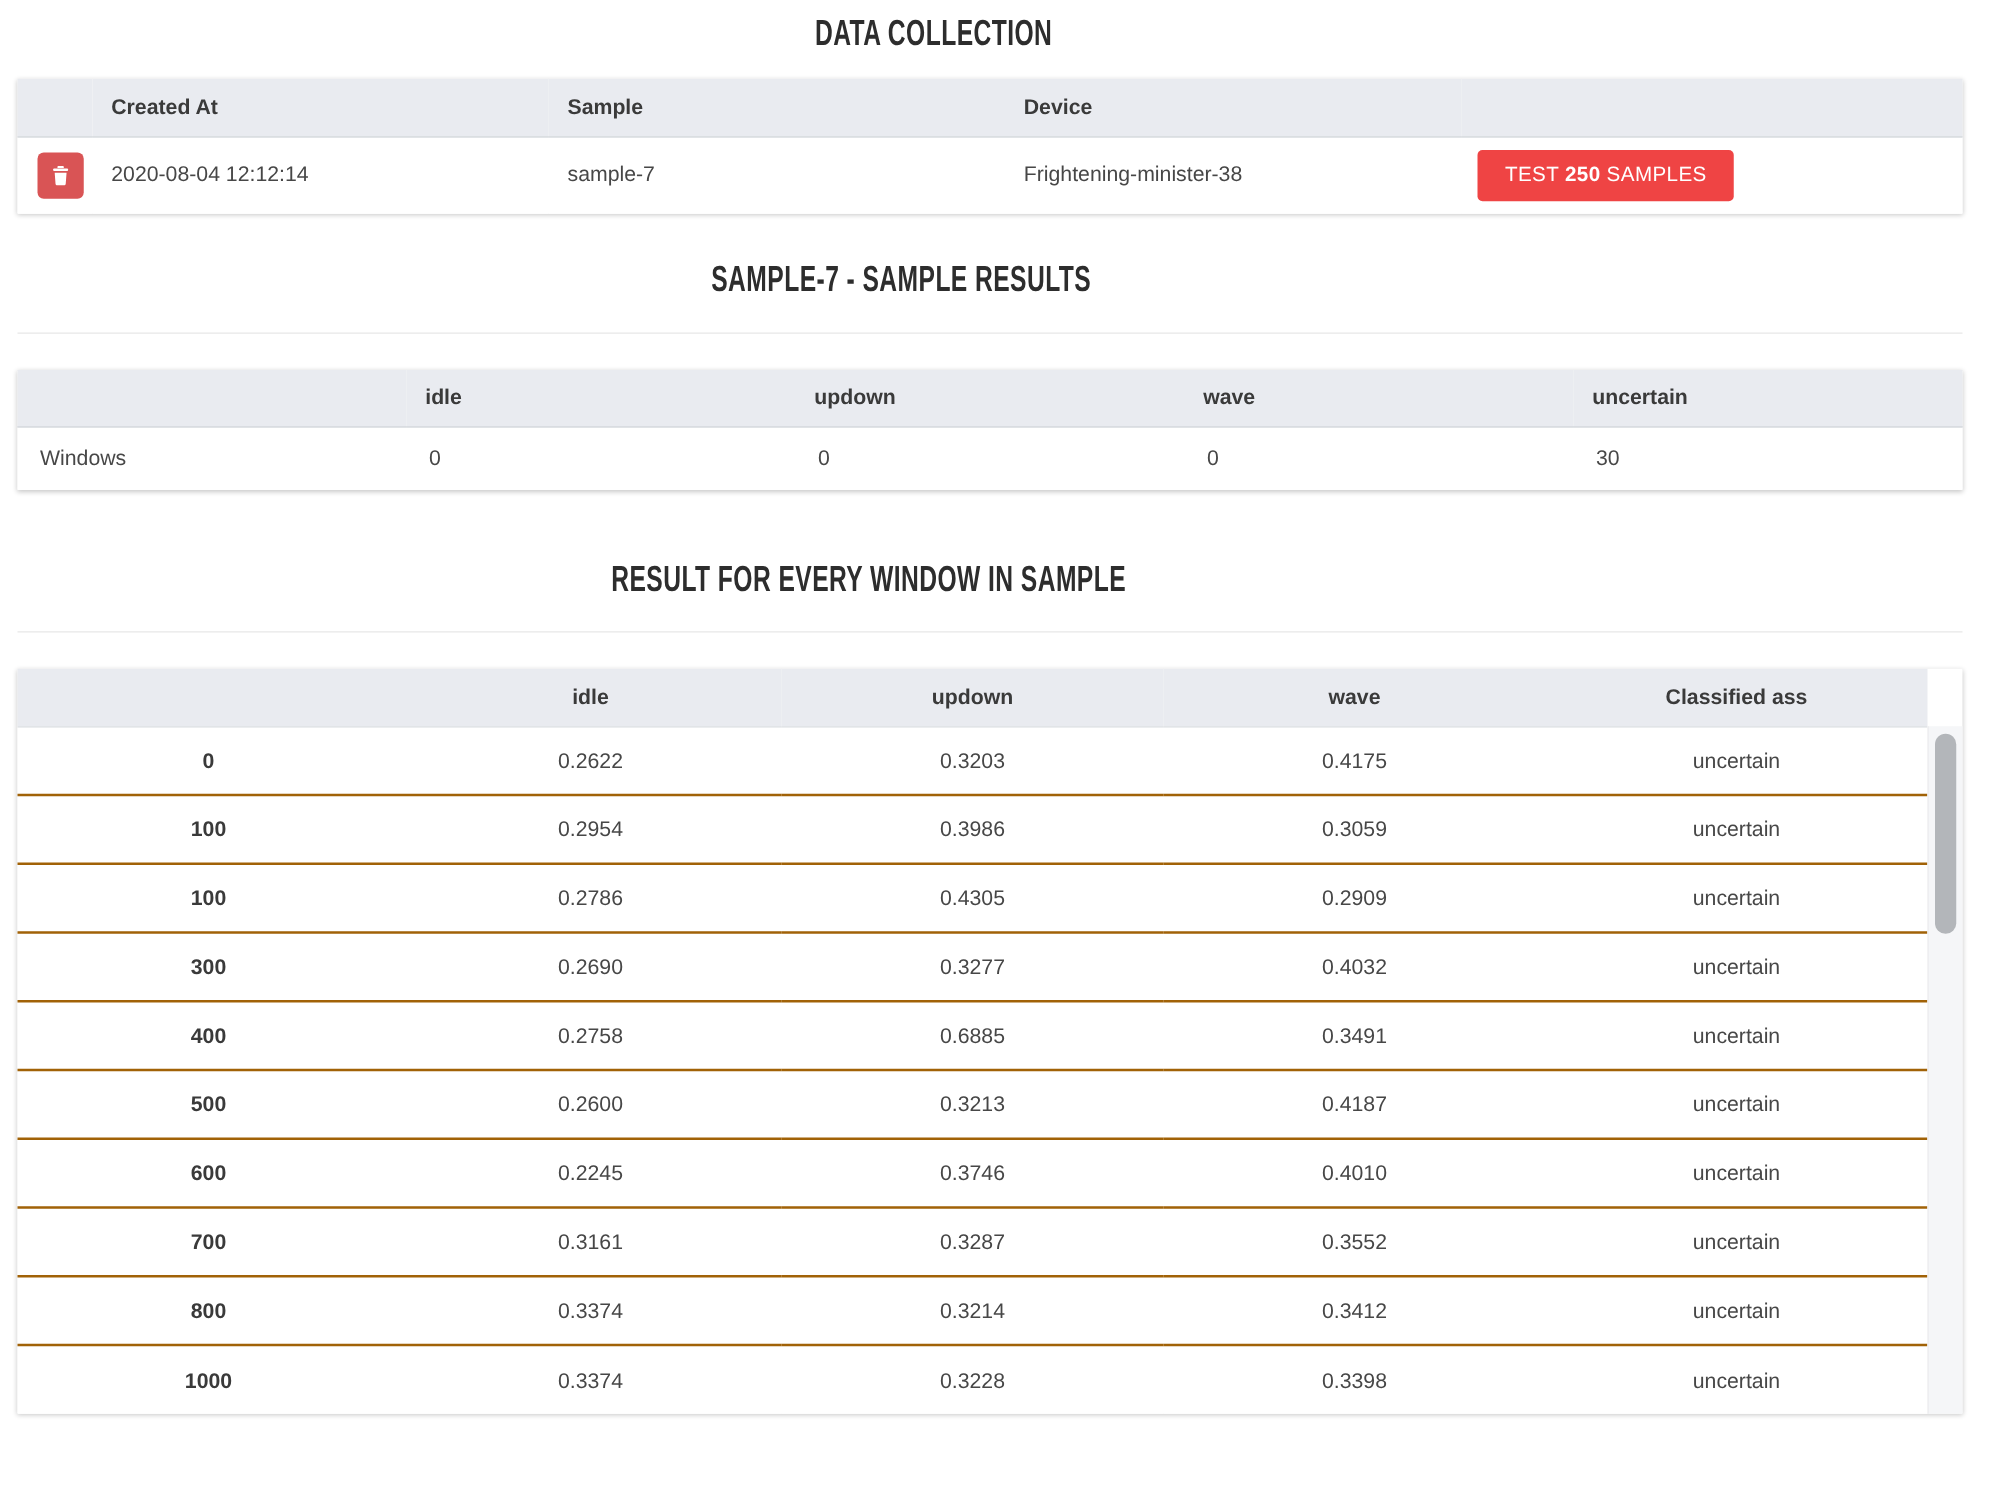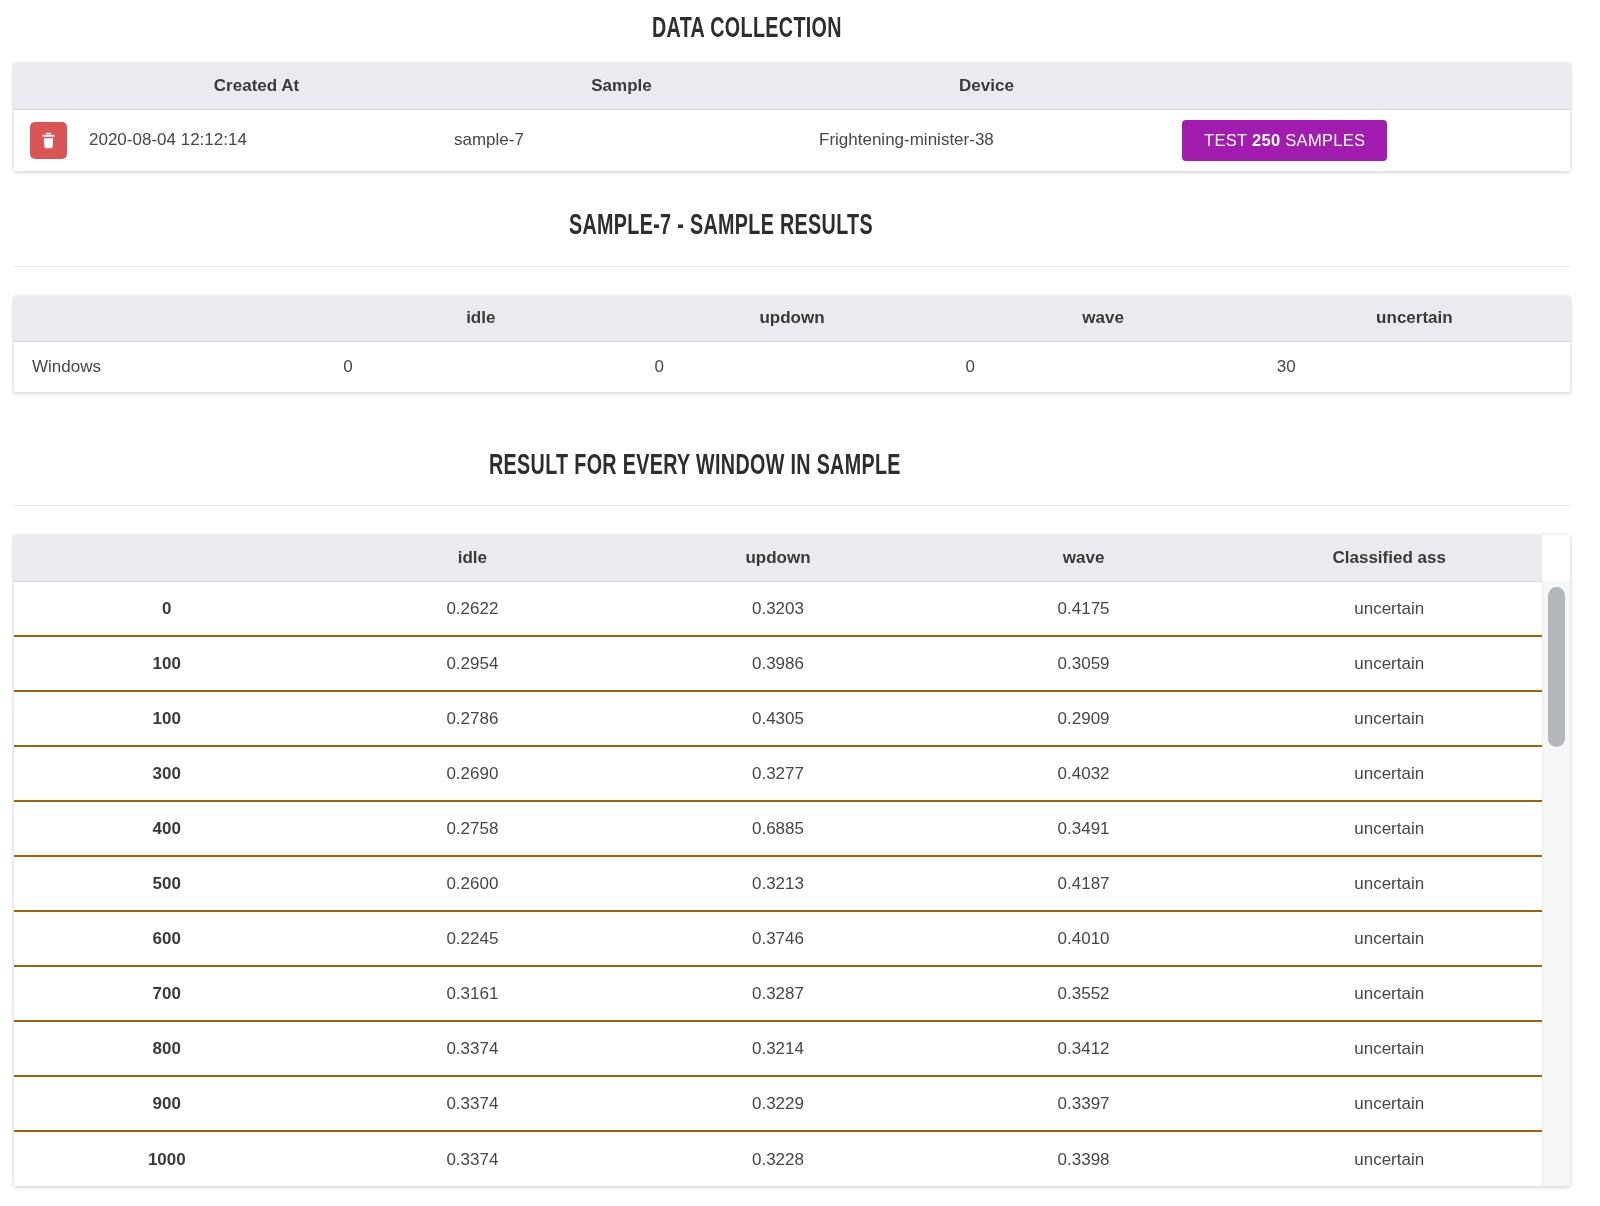--- a/index.html
+++ b/index.html
@@ -38,21 +38,21 @@
   table {
     border-collapse: collapse;
     width: 100%;
     font-size: 17px;
   }
   thead th {
     background: #e9ebf0;
     border-bottom: 1px solid #d8dbe0;
     font-weight: 700;
     color: #3a3a3a;
-    text-align: center;
+    text-align: left;
     padding: 12px 15px;
     height: 46px;
   }
   tbody td {
     color: #474747;
     padding: 15px;
     background: #ffffff;
   }
   tbody tr + tr td { border-top: 2px solid #a16207; }
 
@@ -74,21 +74,21 @@
     background: #d95455;
     display: flex; align-items: center; justify-content: center;
     cursor: pointer;
     padding: 0;
   }
   .delete-btn svg { width: 19px; height: 19px; fill: #ffffff; }
   .action-cell { padding-left: 13px !important; }
   .test-btn {
     border: none;
     border-radius: 4px;
-    background: #a21caf;
+    background: #ef4444;
     color: #ffffff;
     font-family: "Liberation Sans", sans-serif;
     font-size: 16.5px;
     font-weight: 400;
     letter-spacing: 0.3px;
     padding: 10px 22px;
     height: 41px;
     cursor: pointer;
     white-space: pre;
   }
@@ -295,27 +295,20 @@
         <td>uncertain</td>
       </tr>
       <tr>
         <td class="win-idx">800</td>
         <td>0.3374</td>
         <td>0.3214</td>
         <td>0.3412</td>
         <td>uncertain</td>
       </tr>
       <tr>
-        <td class="win-idx">900</td>
-        <td>0.3374</td>
-        <td>0.3229</td>
-        <td>0.3397</td>
-        <td>uncertain</td>
-      </tr>
-      <tr>
         <td class="win-idx">1000</td>
         <td>0.3374</td>
         <td>0.3228</td>
         <td>0.3398</td>
         <td>uncertain</td>
       </tr>
     </tbody>
   </table>
   <div class="sb-track">
     <div class="sb-thumb"></div>

